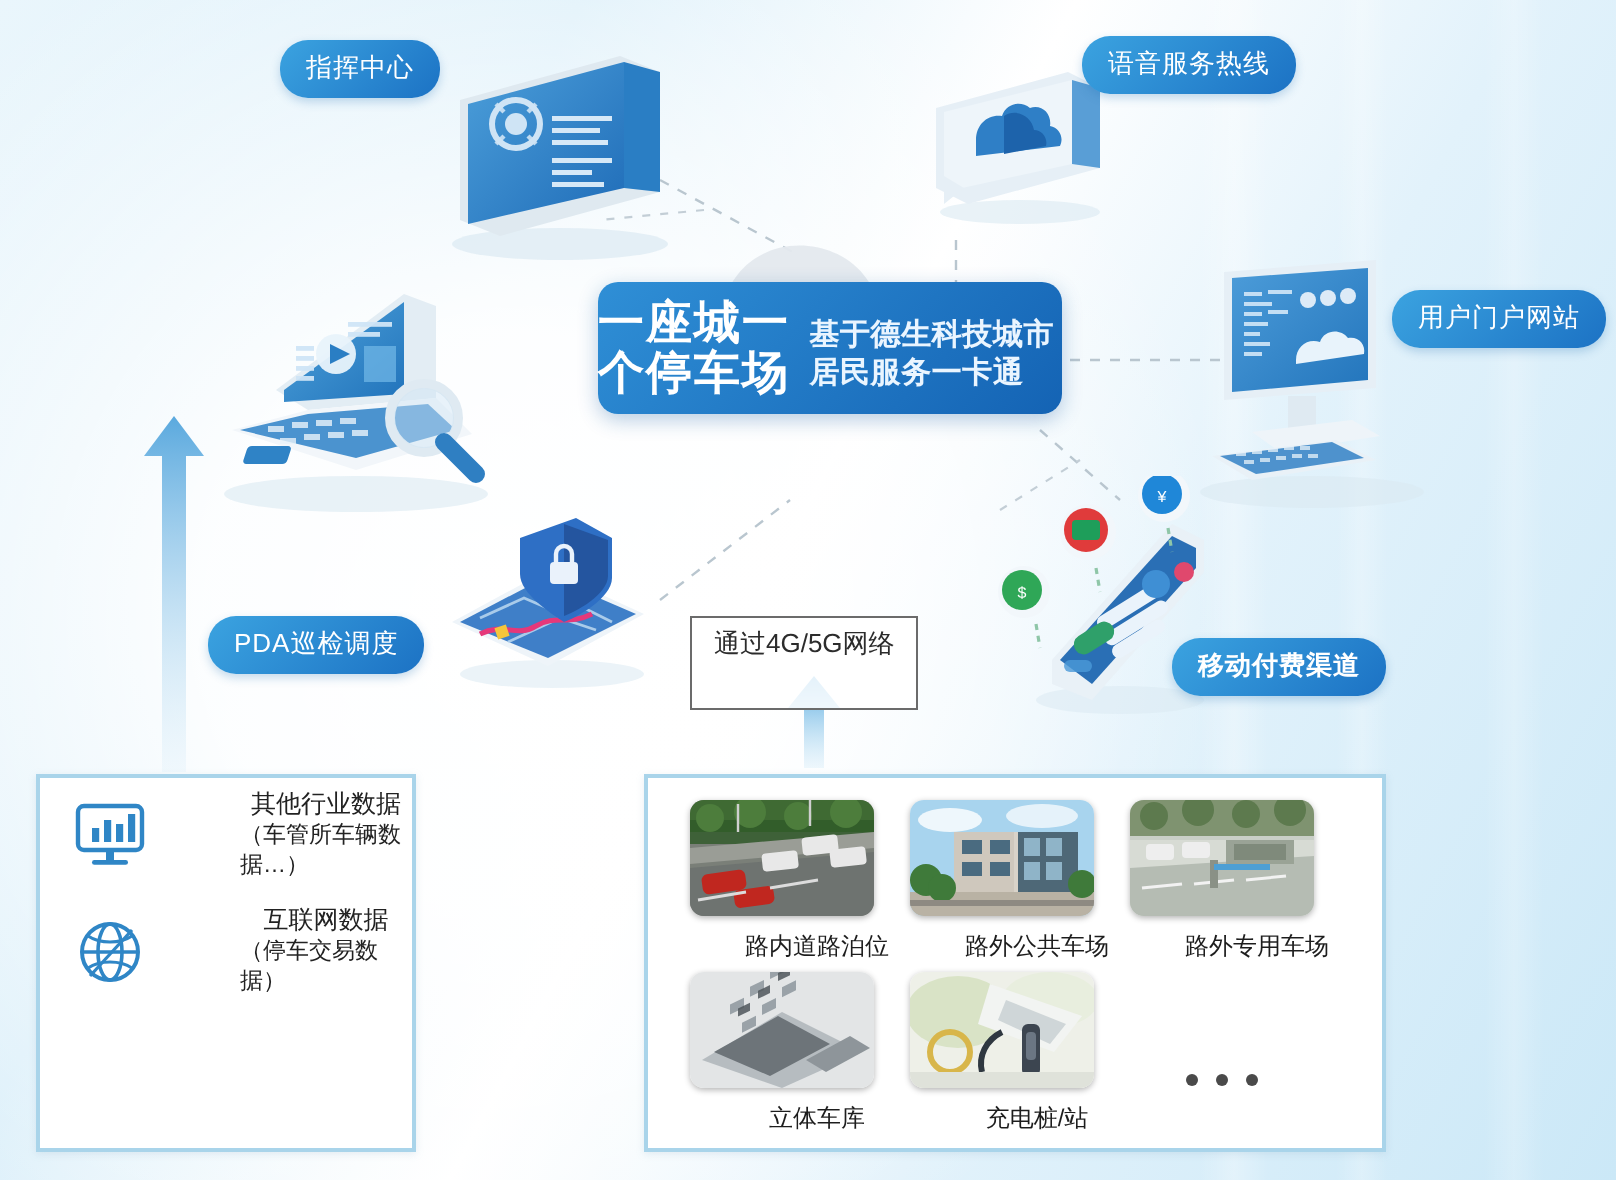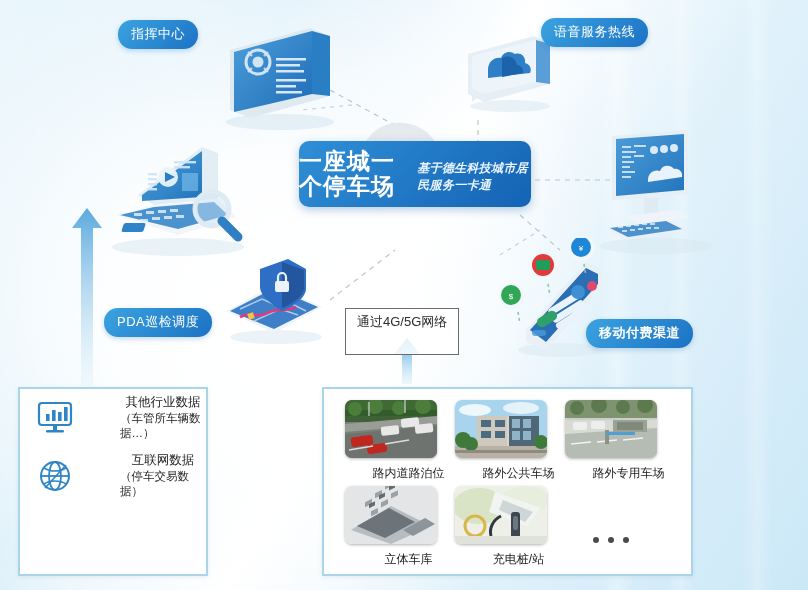--- a/index.html
+++ b/index.html
@@ -27,21 +27,21 @@
 
   
   .banner{
     position:absolute;left:299px;top:141px;width:232px;height:66px;
     background:linear-gradient(135deg,#2f8fd6 0%,#1463b4 100%);
     border-radius:10px;display:flex;flex-direction:row;
     align-items:center;justify-content:center;
     box-shadow:0 3px 10px rgba(20,90,160,.3);z-index:7;
   }
   .banner .t1{color:#fff;font-size:23px;font-weight:bold;letter-spacing:1px;line-height:1.1;}
-  .banner .t2{color:#eaf5ff;font-size:12px;font-weight:bold;margin-top:5px;letter-spacing:.3px;font-style:italic;}
+  .banner .t2{color:#eaf5ff;font-size:15px;font-weight:bold;margin-top:5px;letter-spacing:.3px;}
 
   .cloudbg{
     position:absolute;left:330px;top:113px;width:152px;height:112px;z-index:5;
   }
 
   
   .netbox{
     position:absolute;left:345px;top:308px;
     border:1px solid #6b6b6b;background:rgba(255,255,255,.85);
     padding:4px 11px 23px;font-size:13px;color:#2c2c2c;white-space:nowrap;z-index:8;
@@ -266,23 +266,24 @@
 
   <svg class="cloudbg" viewBox="0 0 152 112">
     <path d="M38,84 C18,84 8,74 8,60 C8,47 19,38 32,39 C36,20 54,8 74,10 C94,12 108,26 110,44 C128,44 142,54 142,68 C142,80 130,88 116,88 L44,88 Z" fill="#e4e9ee" opacity=".95"></path>
   </svg>
 
   <div class="banner">
     <div class="t1">一座城一个停车场</div>
     <div class="t2">基于德生科技城市居民服务一卡通</div>
   </div>
 
-  <div class="pill" style="left:118px;top:20px;">指挥中心</div>
+  <div class="pill" style="left:140px;top:20px;">指挥中心</div>
   <div class="pill" style="left:104px;top:308px;">PDA巡检调度</div>
   <div class="pill" style="left:541px;top:18px;">语音服务热线</div>
+  <div class="pill" style="left:696px;top:145px;">用户门户网站</div>
   <div class="pill" style="left:586px;top:319px;font-weight:bold;">移动付费渠道</div>
 
   <div class="netbox">通过4G/5G网络</div>
   <svg class="uparrow" style="left:392px;top:338px;width:30px;height:46px;" viewBox="0 0 30 46">
     <defs>
       <linearGradient id="ag1" x1="0" y1="1" x2="0" y2="0">
         <stop offset="0" stop-color="#bfe2f5" stop-opacity=".25"></stop>
           <stop offset="1" stop-color="#4aa3dd"></stop>
       </linearGradient>
     </defs>

